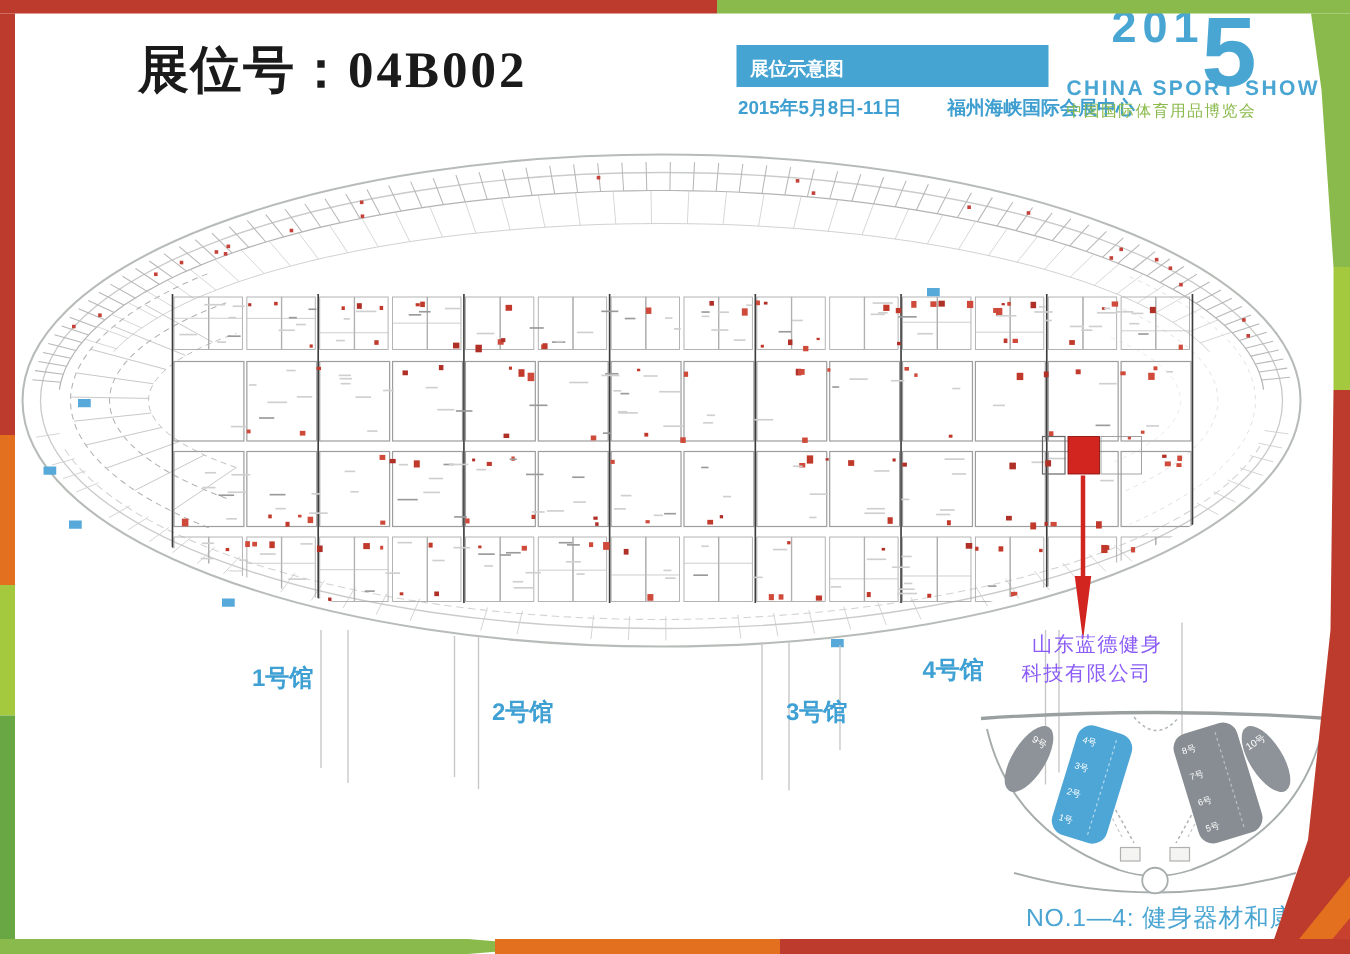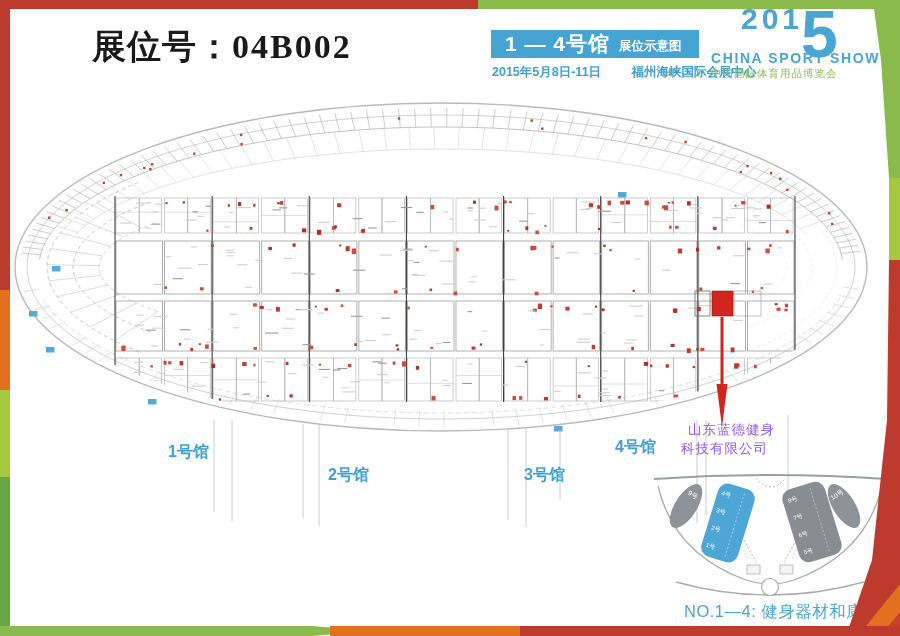--- a/index.html
+++ b/index.html
@@ -771,21 +771,20 @@
     <polygon points="0,626 312,626 372,631 312,636 0,636" fill="#8aba4b"></polygon>
     <rect x="330" y="626" width="195" height="10" fill="#e2701e"></rect>
     <rect x="520" y="626" width="380" height="10" fill="#bd3b2c"></rect>
   </svg>
 
   <div class="abs booth-no">
     <span>展位号：</span><span class="num">04B002</span>
   </div>
 
   <div class="abs hall-banner">
-    <span class="big">1 — 4号馆</span>
     <span class="sub">展位示意图</span>
   </div>
 
   <div class="abs date-line">
     <span>2015年5月8日-11日</span>
     <span class="venue">福州海峡国际会展中心</span>
   </div>
 
   <div class="abs logo-digits">
     <span class="d201">201</span>

